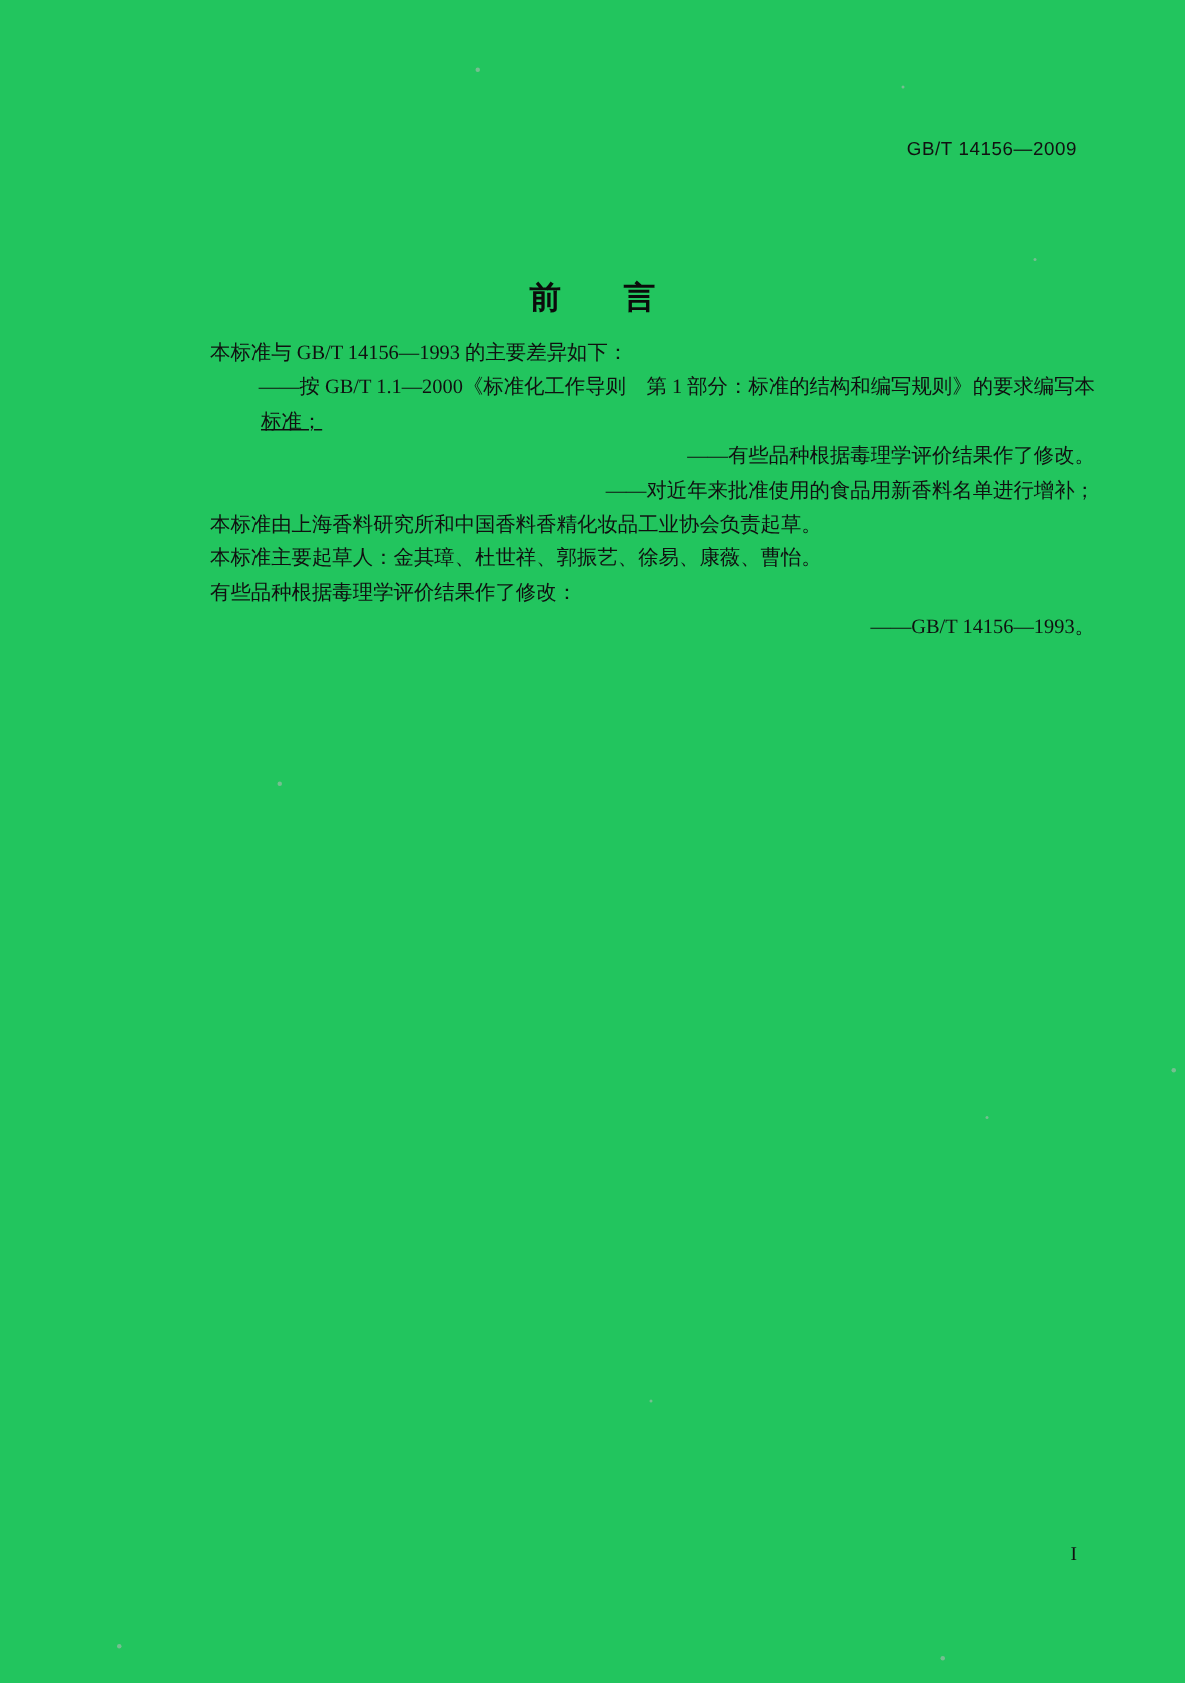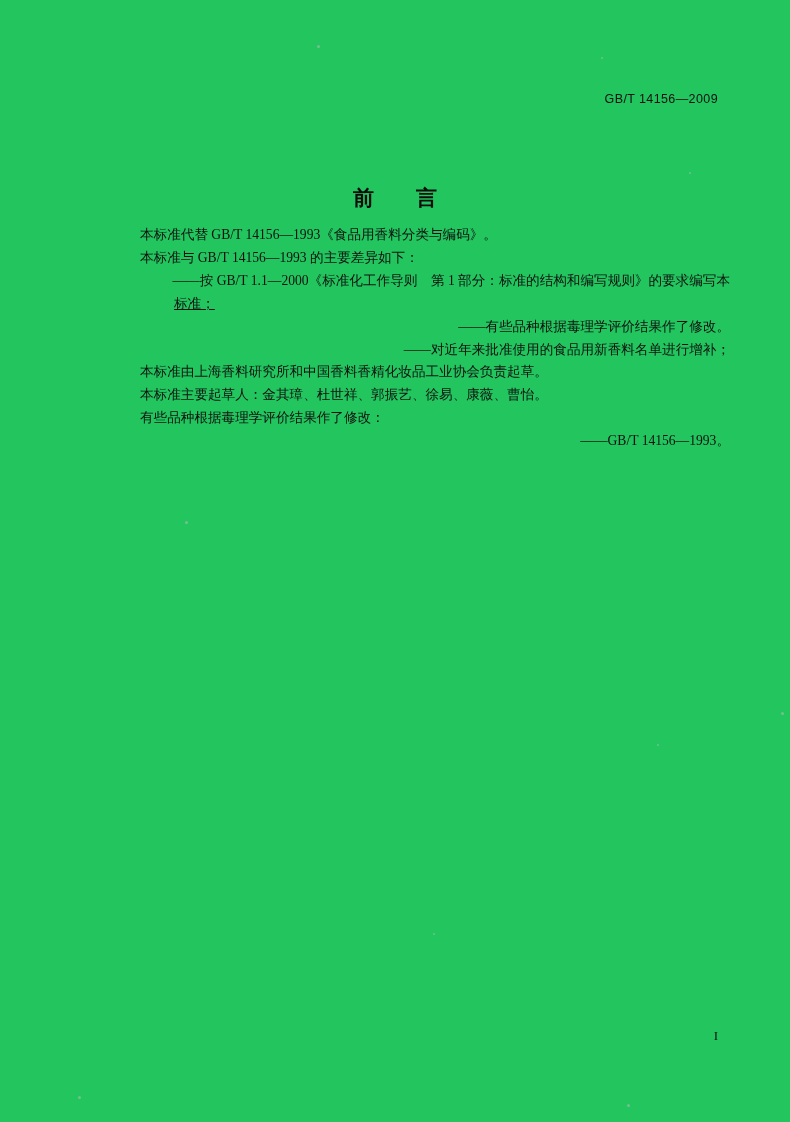--- a/index.html
+++ b/index.html
@@ -91,21 +91,20 @@
   <div class="speck" style="left:657px; top:744px; width:2px; height:2px;"></div>
   <div class="speck" style="left:78px; top:1096px; width:3px; height:3px;"></div>
   <div class="speck" style="left:627px; top:1104px; width:3px; height:3px;"></div>
   <div class="speck" style="left:433px; top:933px; width:2px; height:2px;"></div>
 
   <div class="header-code">GB/T 14156—2009</div>
 
   <div class="doc-title">前    言</div>
 
   <div class="body-block">
-    <p class="para">本标准代替 GB/T 14156—1993《食品用香料分类与编码》。</p>
     <p class="para">本标准与 GB/T 14156—1993 的主要差异如下：</p>
     <p class="para hang">——按 GB/T 1.1—2000《标准化工作导则　第 1 部分：标准的结构和编写规则》的要求编写本</p>
     <p class="para cont">标准；</p>
     <p class="para hang">——有些品种根据毒理学评价结果作了修改。</p>
     <p class="para hang">——对近年来批准使用的食品用新香料名单进行增补；</p>
     <p class="para">本标准由上海香料研究所和中国香料香精化妆品工业协会负责起草。</p>
     <p class="para">本标准主要起草人：金其璋、杜世祥、郭振艺、徐易、康薇、曹怡。</p>
     <p class="para">有些品种根据毒理学评价结果作了修改：</p>
     <p class="para hang">——GB/T 14156—1993。</p>
   </div>

